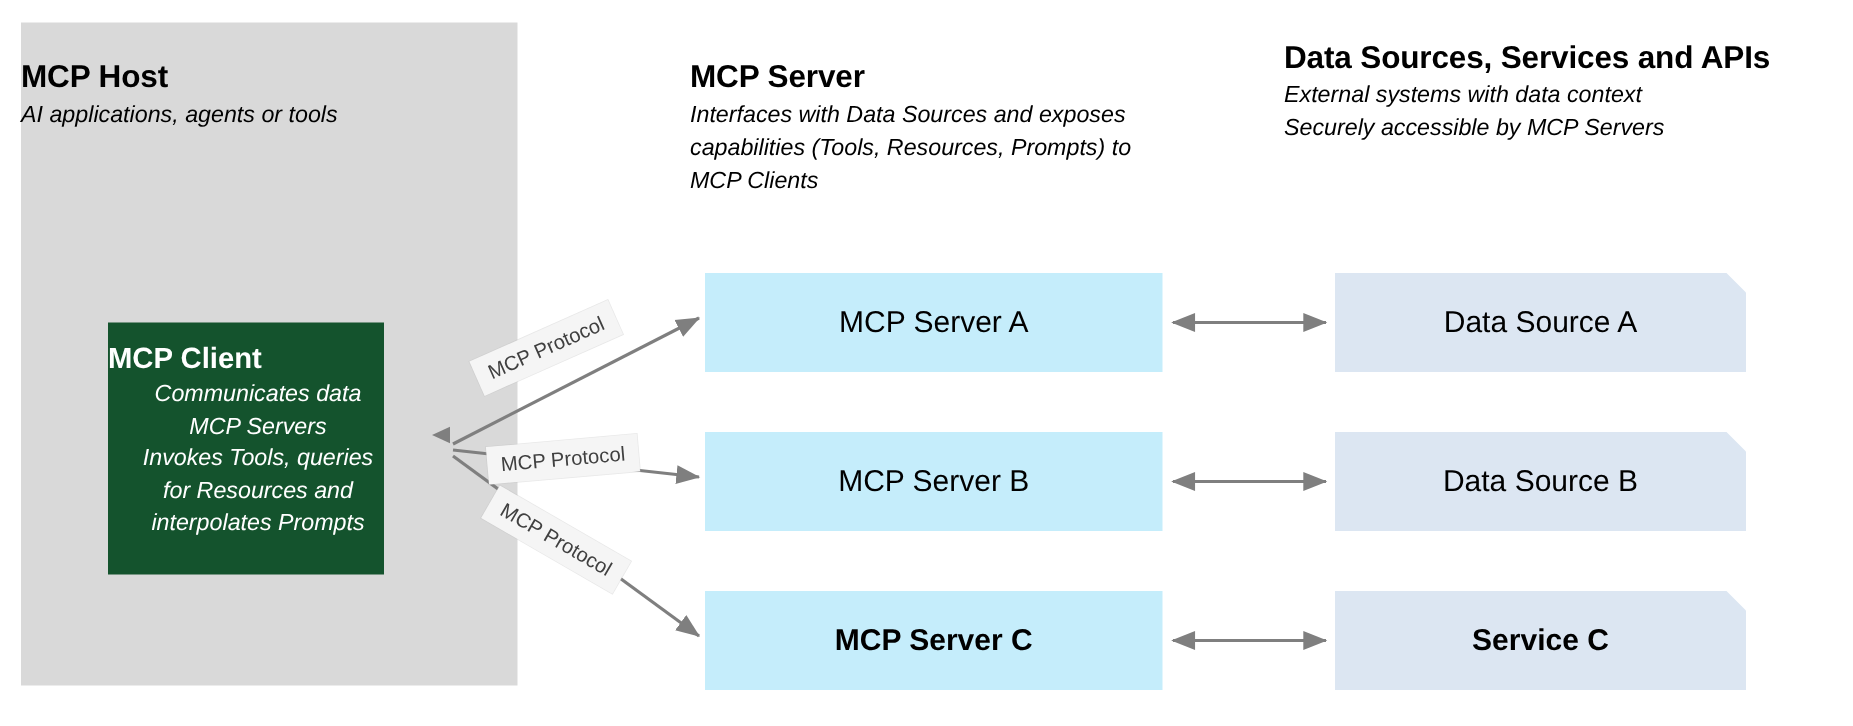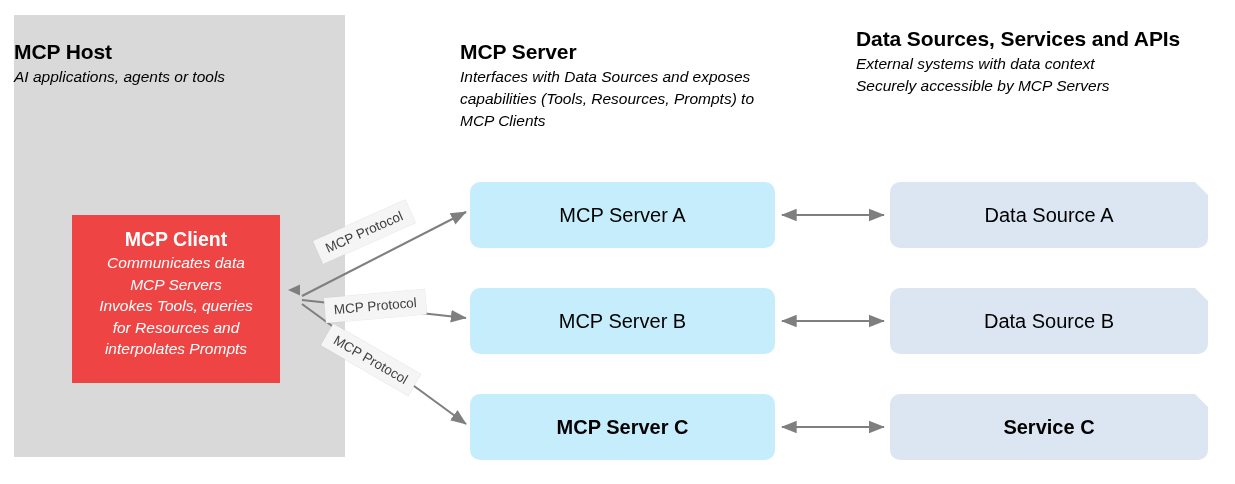--- a/index.html
+++ b/index.html
@@ -51,27 +51,27 @@
     width: 331px;
     height: 442px;
     background: #D9D9D9;
   }
 
   
   #client-box {
     position: absolute;
     left: 72px;
     top: 215px;
-    width: 208px;
+    width: 184px;
     height: 168px;
-    background: #ef4444;
+    background: #14532d;
     color: #ffffff;
     display: flex;
     flex-direction: column;
-    align-items: center;
+    align-items: flex-start;
     justify-content: flex-start;
     padding-top: 11px;
     box-sizing: border-box;
   }
   #client-box .client-title {
     font-size: 19.5px;
     font-weight: bold;
     line-height: 26px;
     white-space: nowrap;
   }
@@ -86,30 +86,29 @@
   
   .node {
     position: absolute;
     height: 66px;
     display: flex;
     align-items: center;
     justify-content: center;
     font-size: 20px;
     color: #000000;
     box-sizing: border-box;
-    border-radius: 10px;
   }
   .server-node {
     left: 470px;
     width: 305px;
     background: #C5EDFB;
   }
   .source-node {
     left: 890px;
-    width: 318px;
+    width: 274px;
     background: #DCE6F2;
     -webkit-clip-path: polygon(0 0, calc(100% - 13px) 0, 100% 13px, 100% 100%, 0 100%);
     clip-path: polygon(0 0, calc(100% - 13px) 0, 100% 13px, 100% 100%, 0 100%);
   }
   .row-a { top: 182px; }
   .row-b { top: 288px; }
   .row-c { top: 394px; font-weight: bold; }
 
   
   #connectors {

